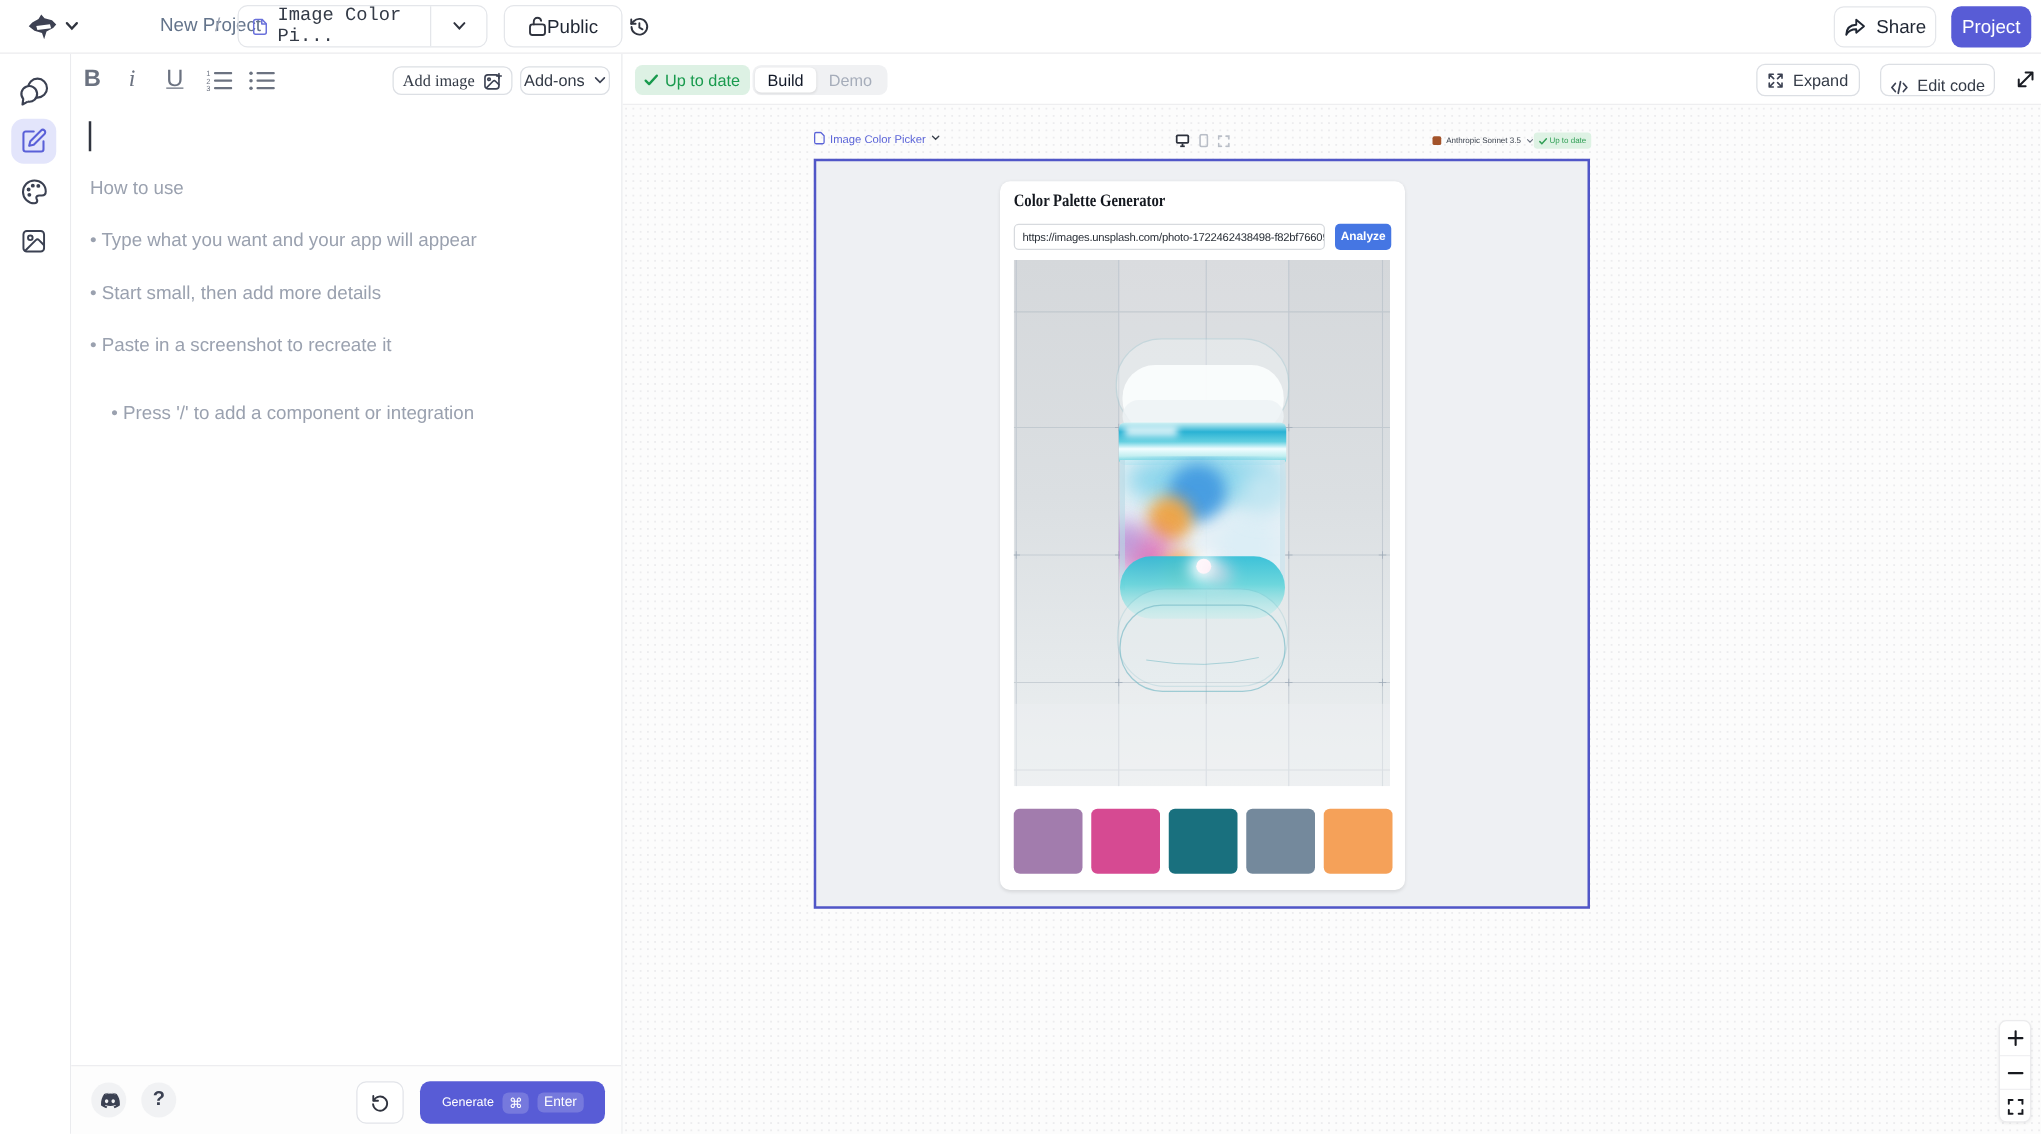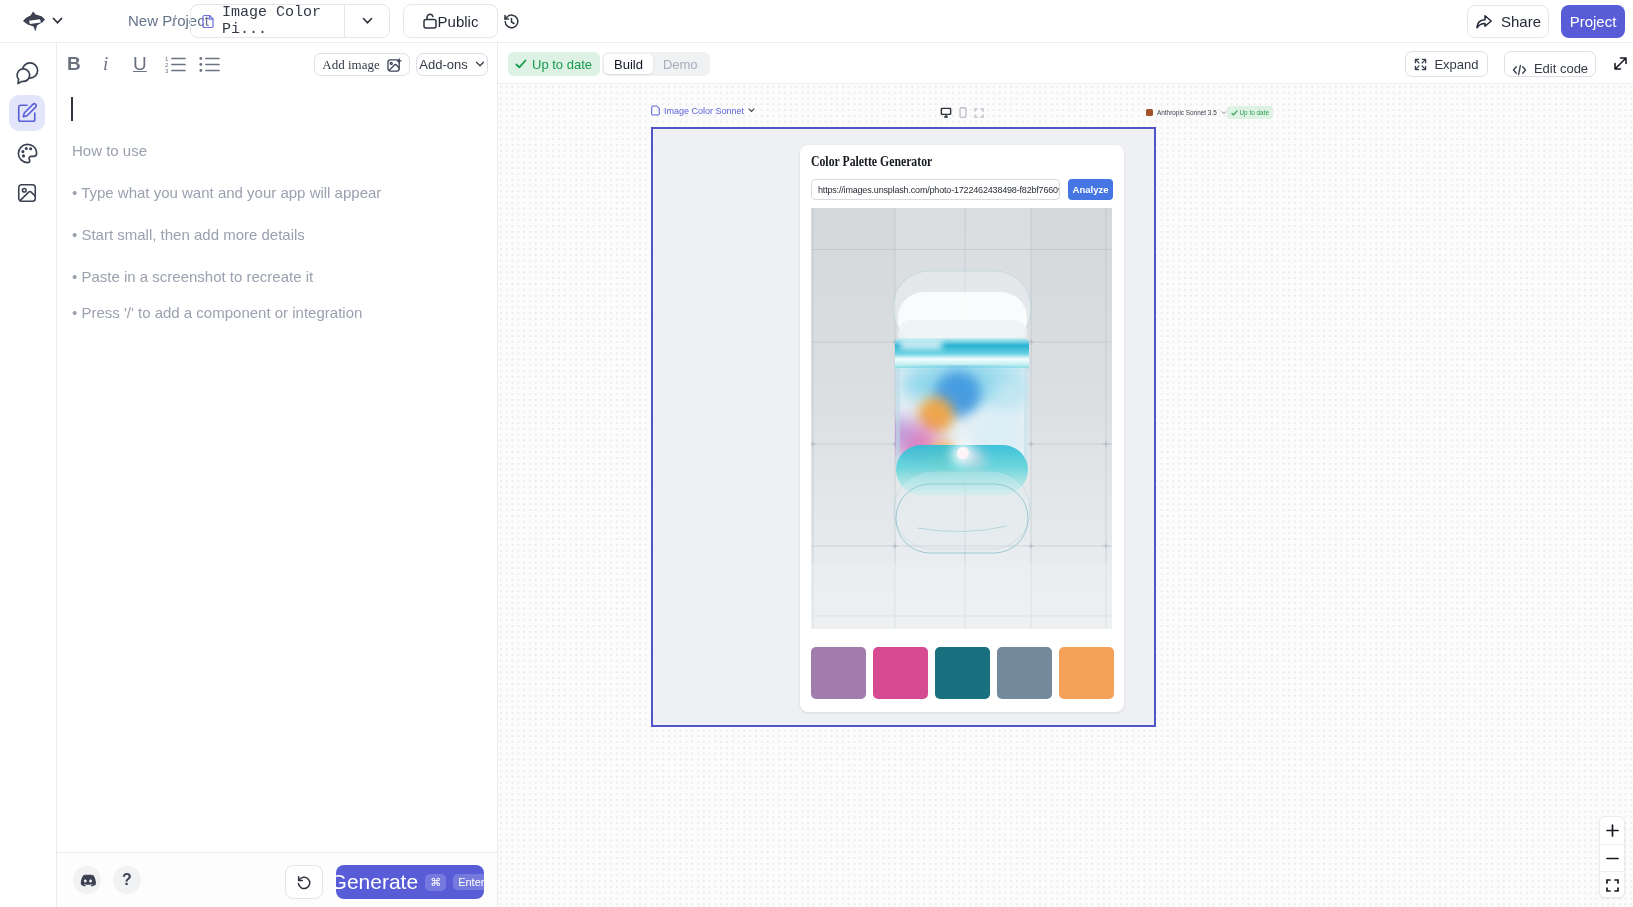--- a/index.html
+++ b/index.html
@@ -38,21 +38,21 @@
   #caret { position:absolute; left:14px; top:54px; width:1.5px; height:24px; background:#30343f; }
   .ph { color:#9aa1af; font-size:15px; position:absolute; left:15px; }
   #panel-bottom { position:absolute; left:0; top:809px; width:440px; height:55px;
     border-top:1px solid #ededf0; background:#fdfdfd; }
   .circ { width:28px; height:28px; border-radius:50%; background:#f1f2f4; display:flex;
     align-items:center; justify-content:center; position:absolute; top:13px; }
   #undobtn { position:absolute; left:228px; top:12px; width:38px; height:34px; border:1px solid #e2e4e9;
     border-radius:8px; background:#fff; display:flex; align-items:center; justify-content:center; }
   #genbtn { position:absolute; left:279px; top:12px; width:148px; height:34px; border-radius:8px;
     background:#585cd6; color:#fff; display:flex; align-items:center; justify-content:center; gap:7px; }
-  #genbtn .t { font-size:21px; }
+  #genbtn .t { font-size:10px; }
   #genbtn .kbd { background:rgba(255,255,255,.18); border-radius:5px; font-size:11px; padding:2px 5px; }
   
   #canvas { position:absolute; left:498px; top:43px; width:1135px; height:864px;
     background:#fcfcfc; }
   #canvas-tb { position:absolute; left:0; top:0; width:1135px; height:41px; background:#fff;
     border-bottom:1px solid #eeeef0; }
   #dots { position:absolute; left:0; top:41px; width:1135px; height:823px;
     background-image:radial-gradient(#ececee 0.8px, transparent 0.8px);
     background-size:5.8px 5.8px; }
   #uptodate { position:absolute; left:10px; top:9px; height:24px; padding:0 8px 0 7px; border-radius:6px;
@@ -66,21 +66,21 @@
   #editcodebtn { position:absolute; left:1006px; top:8px; width:92px; height:26px;align-items:flex-end; }
   
   #pv-label { position:absolute; left:153px; top:62px; display:flex; align-items:center; gap:4px;
     color:#5b64d8; font-size:9px; }
   #pv-devices { position:absolute; left:442px; top:64px; display:flex; align-items:center; gap:7px; }
   #modelbox { position:absolute; left:648px; top:63px; height:13px; display:flex; align-items:center; gap:4px;
     font-size:6.4px; color:#3a414d; }
   #pv-uptodate { position:absolute; left:729px; top:63px; height:13px; border-radius:3px; background:#def2e4;
     color:#2f9e54; font-size:6.4px; display:flex; align-items:center; padding:0 3.5px; gap:2px; }
   
-  #frame { position:absolute; left:153px; top:84px; width:505px; height:600px; background:#eef0f3;
+  #frame { position:absolute; left:153px; top:84px; width:621px; height:600px; background:#eef0f3;
     border:2px solid #5056c7;text-align:center; }
   #card { position:absolute; left:147px; top:16px; width:324px; height:567px; background:#fff;
     border-radius:8px; box-shadow:0 1px 3px rgba(0,0,0,.1); }
   #card h1 { font-family:"Liberation Serif", serif; font-size:14px; color:#14181f; position:absolute;
     left:11px; top:9px; font-weight:bold; transform:scaleX(0.84); transform-origin:left center; white-space:nowrap; }
   #urlinput { position:absolute; left:11px; top:34px; width:249px; height:21px; border:1px solid #d7dade;
     border-radius:4px; font-size:9px; letter-spacing:-0.18px; color:#2a3038; display:flex; align-items:center;
     padding-left:6px; white-space:nowrap; overflow:hidden; }
   #analyzebtn { position:absolute; left:268px; top:34px; width:45px; height:21px; background:#4576e3;
     border-radius:4px; color:#fff; font-size:9.5px; font-weight:bold; display:flex; align-items:center;
@@ -202,21 +202,21 @@
     <span>Add-ons</span>
     <svg width="10" height="7" viewBox="0 0 11 8">
         <path d="M1.5 1.5 L5.5 5.5 L9.5 1.5" stroke="#3b4152" stroke-width="1.5" fill="none" stroke-linecap="round"></path>
       </svg>
   </div>
   <div id="caret"></div>
   <div class="ph" style="top:99px;">How to use</div>
   <div class="ph" style="top:141px;">• Type what you want and your app will appear</div>
   <div class="ph" style="top:183px;">• Start small, then add more details</div>
   <div class="ph" style="top:225px;">• Paste in a screenshot to recreate it</div>
-  <div class="ph" style="top:261px;">• Press '/' to add a component or integration</div>
+  <div class="ph" style="top:279px;margin-left:17px;">• Press '/' to add a component or integration</div>
 
   <div id="panel-bottom">
     <div class="circ" style="left:16px;">
       <svg width="17" height="13" viewBox="0 0 20 15">
           <path fill="#3b4152" d="M16.9 1.3 A16.3 16.3 0 0 0 12.9 0 l-.2.4 c1.4.3 2.6.9 3.7 1.6 A13.5 13.5 0 0 0 5.6 2 C6.7 1.3 7.9.7 9.3.4 L9.1 0 A16.2 16.2 0 0 0 5.1 1.3 C2.6 5 1.9 8.6 2.2 12.2 a16.4 16.4 0 0 0 4.9 2.5 l1-1.6 c-.9-.3-1.7-.7-2.4-1.2 l.6-.4 a11.7 11.7 0 0 0 9.4 0 l.6.4 c-.8.5-1.6.9-2.4 1.2 l1 1.6 a16.4 16.4 0 0 0 4.9-2.5 C20.2 8 19.2 4.5 16.9 1.3 Z M7.4 9.9 C6.5 9.9 5.8 9.1 5.8 8.1 s.7-1.8 1.6-1.8 c.9 0 1.7.8 1.6 1.8 0 1-.7 1.8-1.6 1.8 Z m6.2 0 c-.9 0-1.6-.8-1.6-1.8 s.7-1.8 1.6-1.8 c.9 0 1.7.8 1.6 1.8 0 1-.7 1.8-1.6 1.8 Z"></path>
         </svg>
     </div>
     <div class="circ" style="left:56px; color:#3b4152; font-weight:bold; font-size:16px;">?</div>
     <div id="undobtn">
       <svg width="16" height="16" viewBox="0 0 17 17">
@@ -259,21 +259,21 @@
     </div>
     <svg class="abs" style="left:1113px; top:11px;" width="19" height="19" viewBox="0 0 19 19" fill="none" stroke="#1a1d24" stroke-width="1.6" stroke-linecap="round" stroke-linejoin="round">
       <path d="M4 15 L15 4 M9.5 4 H15 V9.5 M4 9.5 V15 H9.5"></path>
     </svg>
   </div>
 
   <div id="pv-label">
     <svg width="9" height="11" viewBox="0 0 15 17">
         <path d="M9.5 1 H3.2 C2 1 1.2 1.8 1.2 3 V14 C1.2 15.2 2 16 3.2 16 H11.8 C13 16 13.8 15.2 13.8 14 V5.4 Z" fill="none" stroke="#5b64d8" stroke-width="1.7" stroke-linejoin="round"></path>
       </svg>
-    <span>Image Color Sonnet</span>
+    <span>Image Color Picker</span>
     <svg width="7" height="5" viewBox="0 0 11 8">
         <path d="M1.5 1.5 L5.5 5.5 L9.5 1.5" stroke="#3a414d" stroke-width="1.7" fill="none" stroke-linecap="round"></path>
       </svg>
   </div>
   <div id="pv-devices">
     <svg width="12" height="11" viewBox="0 0 13 12">
         <rect x="0.7" y="0.7" width="11.6" height="8.1" rx="1.5" fill="#2c313c"></rect>
         <rect x="2.2" y="2.2" width="8.6" height="5.1" rx="0.5" fill="#fff"></rect>
         <path d="M4.5 11 H8.5 M6.5 8.5 V11" stroke="#2c313c" stroke-width="1.6"></path>
       </svg>

